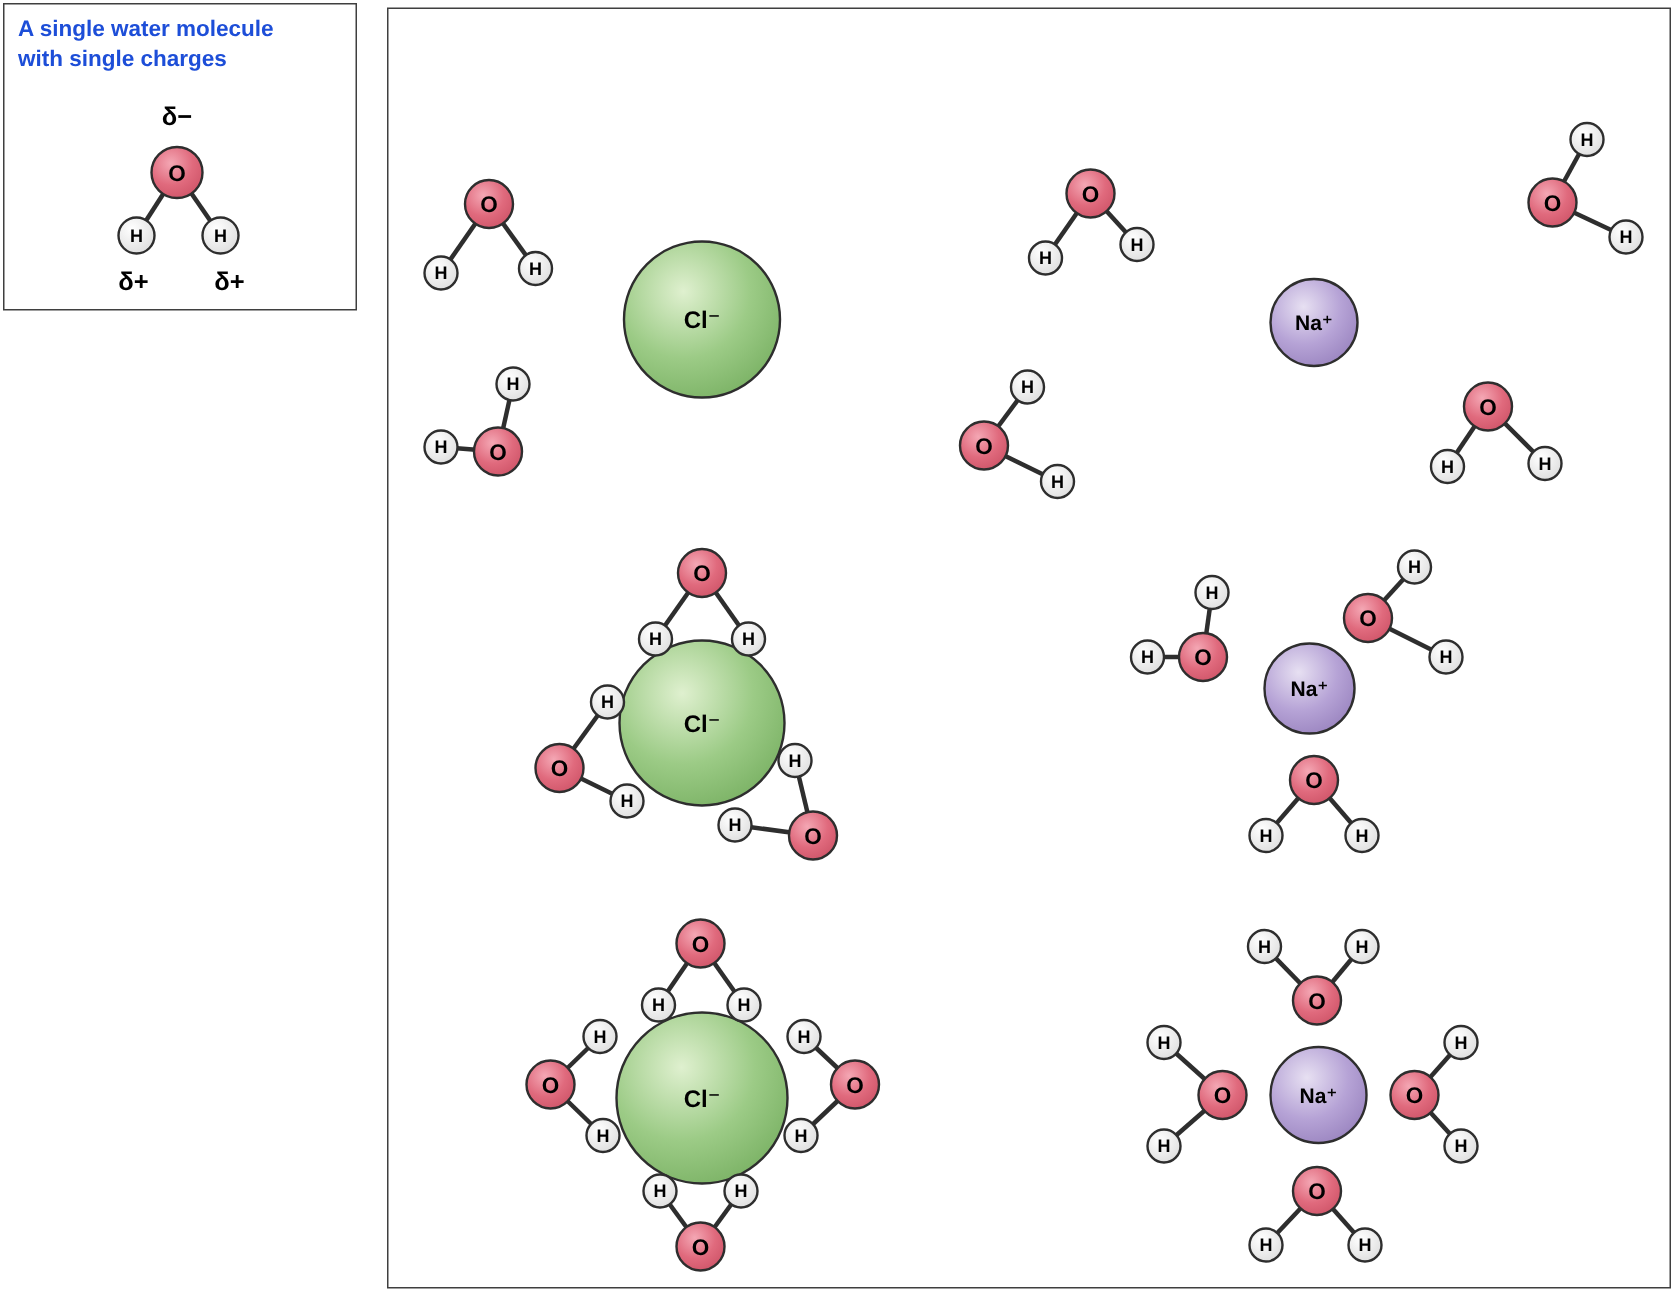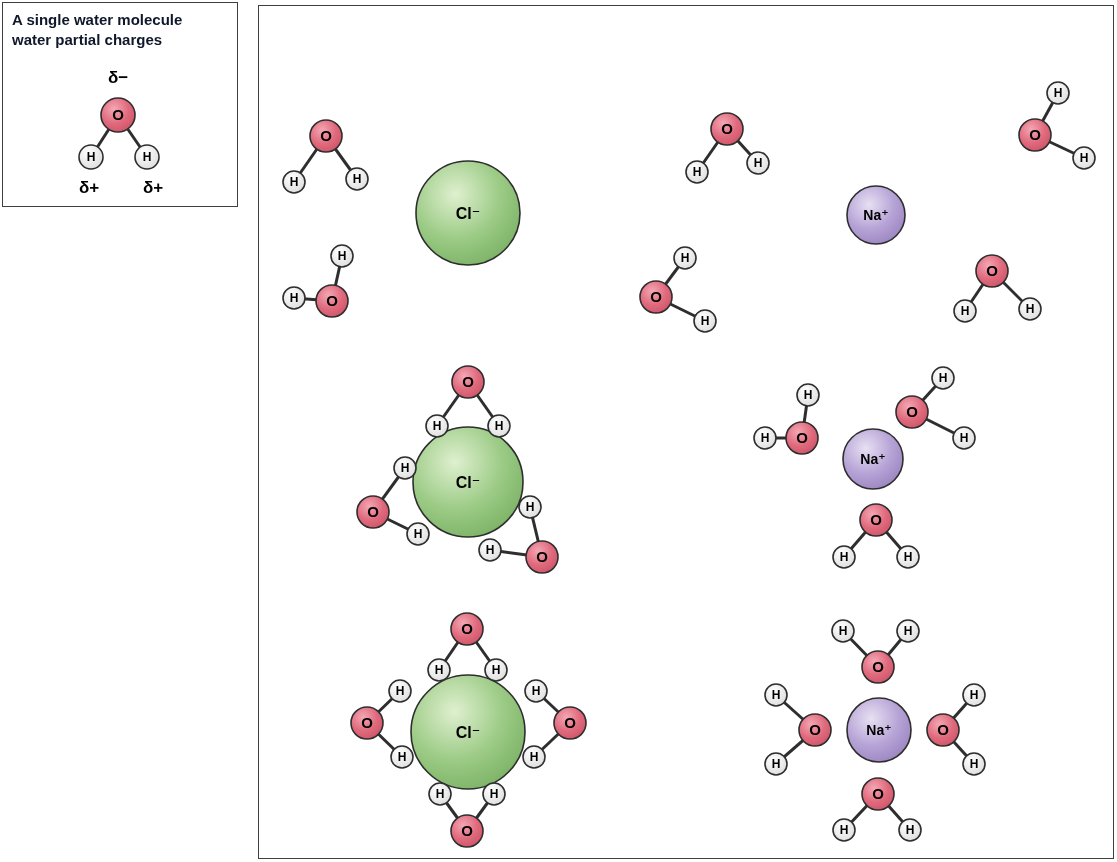--- a/index.html
+++ b/index.html
@@ -12,21 +12,21 @@
   }
   .legend-box{
     position:absolute;left:2px;top:2px;
     width:236px;height:205px;
     border:1.5px solid #3f3f3f;
     box-sizing:border-box;
     background:#ffffff;
   }
   .legend-title{
     position:absolute;left:9px;top:7px;
-    font-size:15px;font-weight:bold;line-height:1.3;color:#0f172a;
+    font-size:15px;font-weight:bold;line-height:1.3;color:#1d4ed8;
     z-index:2;
   }
   .legend-box svg{position:absolute;left:0;top:0;}
   .solution-box{
     position:absolute;left:258px;top:5px;
     width:856px;height:854px;
     border:1.5px solid #3f3f3f;
     box-sizing:border-box;
     background:#ffffff;
   }
@@ -34,21 +34,21 @@
   svg text{font-family:"Liberation Sans","DejaVu Sans",sans-serif;}
 </style>
 </head>
 <body>
 
 <div class="page">
 
   <div class="legend-box">
     <div class="legend-title">
       <span>A single water molecule</span><br>
-      <span>water partial charges</span>
+      <span>with single charges</span>
     </div>
     <svg id="legend-svg" width="233" height="202" viewBox="0 0 233 202">
         <defs>
           <radialGradient id="gradO-legend-svg" cx="38%" cy="32%" r="78%">
             <stop offset="0%" stop-color="#f4a7b4"></stop>
             <stop offset="55%" stop-color="#e06a7d"></stop>
             <stop offset="100%" stop-color="#cd5266"></stop>
           </radialGradient>
           <radialGradient id="gradH-legend-svg" cx="38%" cy="32%" r="78%">
             <stop offset="0%" stop-color="#ffffff"></stop>

